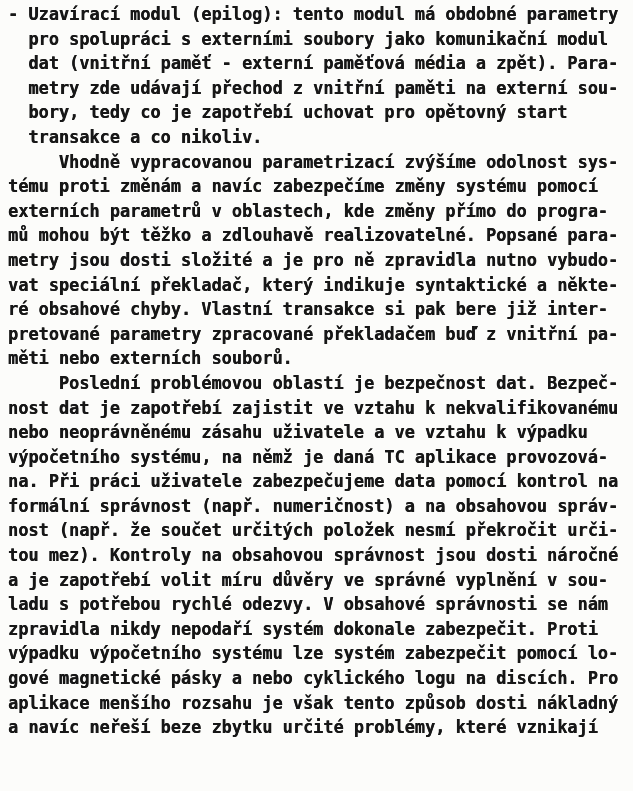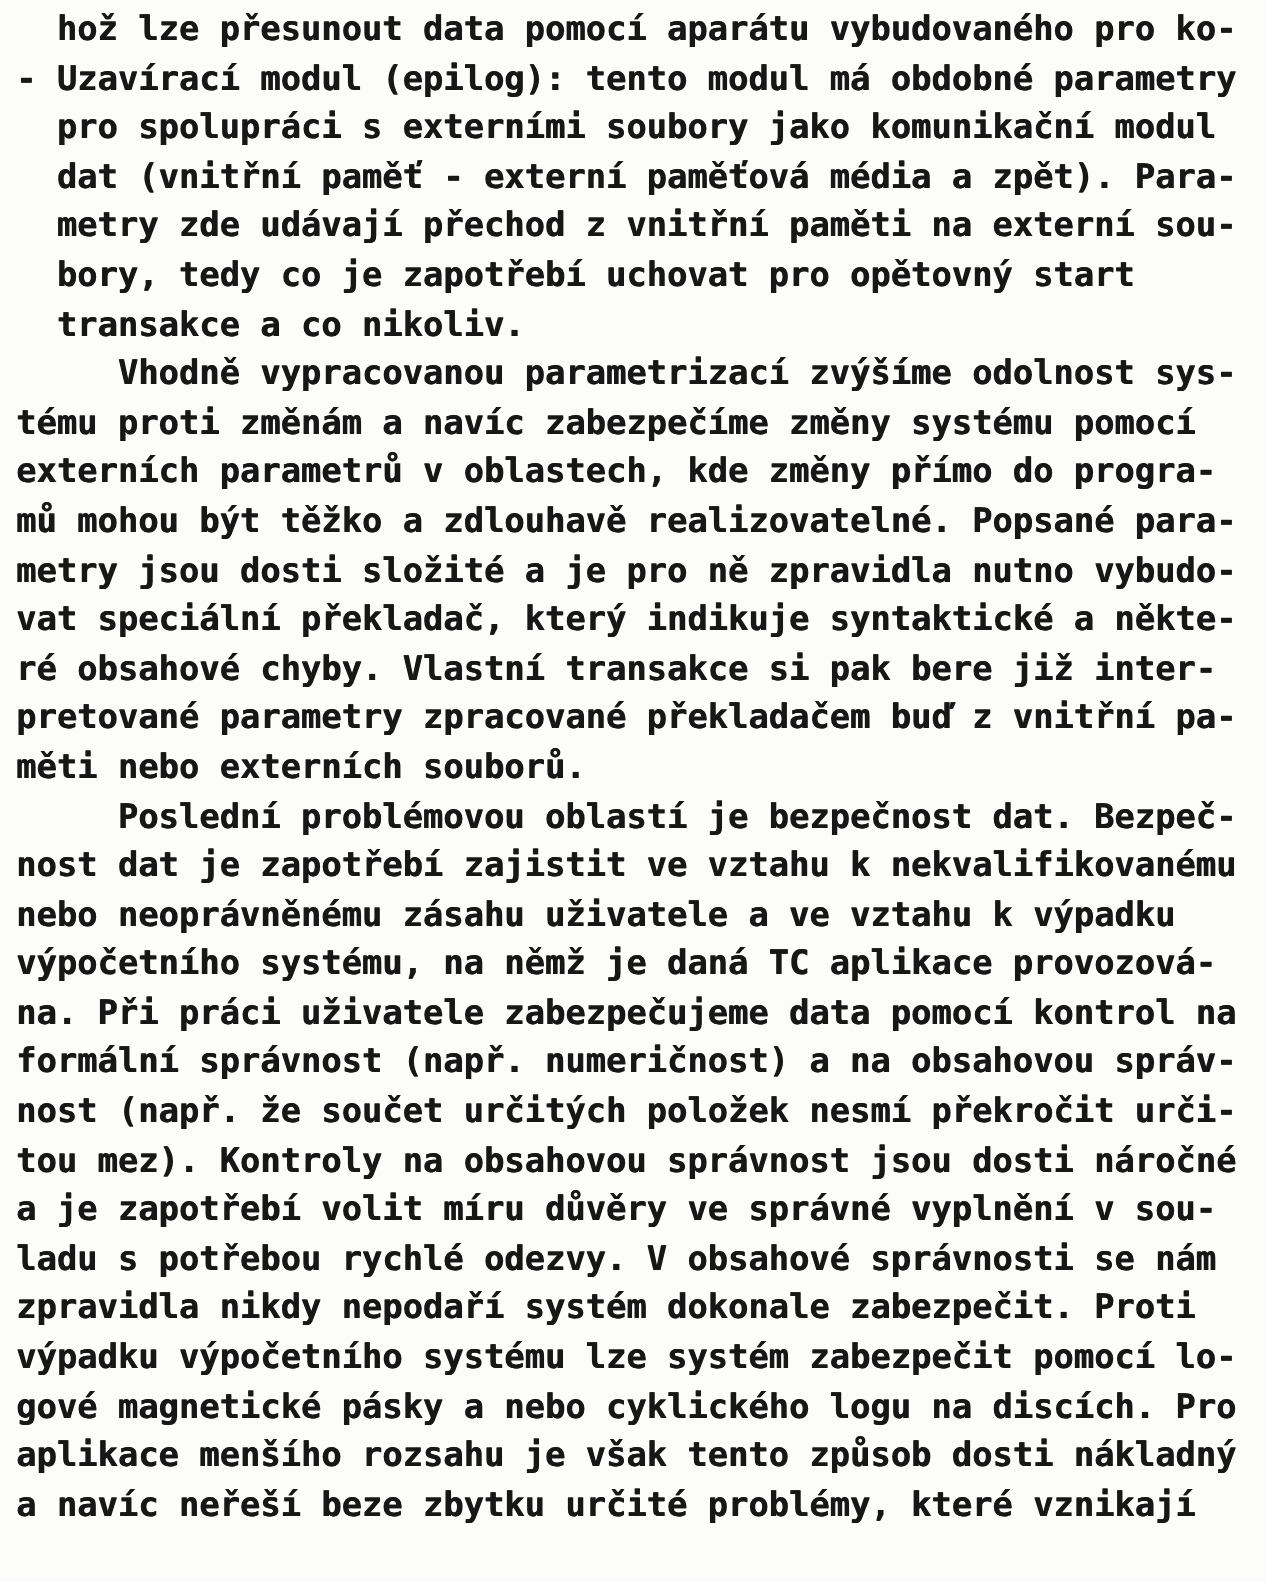--- a/index.html
+++ b/index.html
@@ -29,17 +29,17 @@
   }
   .line {
     white-space: pre;
     height: 24.6px;
   }
 </style>
 </head>
 <body>
 
 <div class="page">
-  <div class="block"><div class="line">  hož lze přesunout data pomocí aparátu vybudovaného pro ko-</div></div>
+  <div class="block"></div>
   <div class="block"><div class="line">- Uzavírací modul (epilog): tento modul má obdobné parametry</div><div class="line">  pro spolupráci s externími soubory jako komunikační modul</div><div class="line">  dat (vnitřní paměť - externí paměťová média a zpět). Para-</div><div class="line">  metry zde udávají přechod z vnitřní paměti na externí sou-</div><div class="line">  bory, tedy co je zapotřebí uchovat pro opětovný start</div><div class="line">  transakce a co nikoliv.</div></div>
   <div class="block"><div class="line">     Vhodně vypracovanou parametrizací zvýšíme odolnost sys-</div><div class="line">tému proti změnám a navíc zabezpečíme změny systému pomocí</div><div class="line">externích parametrů v oblastech, kde změny přímo do progra-</div><div class="line">mů mohou být těžko a zdlouhavě realizovatelné. Popsané para-</div><div class="line">metry jsou dosti složité a je pro ně zpravidla nutno vybudo-</div><div class="line">vat speciální překladač, který indikuje syntaktické a někte-</div><div class="line">ré obsahové chyby. Vlastní transakce si pak bere již inter-</div><div class="line">pretované parametry zpracované překladačem buď z vnitřní pa-</div><div class="line">měti nebo externích souborů.</div></div>
   <div class="block"><div class="line">     Poslední problémovou oblastí je bezpečnost dat. Bezpeč-</div><div class="line">nost dat je zapotřebí zajistit ve vztahu k nekvalifikovanému</div><div class="line">nebo neoprávněnému zásahu uživatele a ve vztahu k výpadku</div><div class="line">výpočetního systému, na němž je daná TC aplikace provozová-</div><div class="line">na. Při práci uživatele zabezpečujeme data pomocí kontrol na</div><div class="line">formální správnost (např. numeričnost) a na obsahovou správ-</div><div class="line">nost (např. že součet určitých položek nesmí překročit urči-</div><div class="line">tou mez). Kontroly na obsahovou správnost jsou dosti náročné</div><div class="line">a je zapotřebí volit míru důvěry ve správné vyplnění v sou-</div><div class="line">ladu s potřebou rychlé odezvy. V obsahové správnosti se nám</div><div class="line">zpravidla nikdy nepodaří systém dokonale zabezpečit. Proti</div><div class="line">výpadku výpočetního systému lze systém zabezpečit pomocí lo-</div><div class="line">gové magnetické pásky a nebo cyklického logu na discích. Pro</div><div class="line">aplikace menšího rozsahu je však tento způsob dosti nákladný</div><div class="line">a navíc neřeší beze zbytku určité problémy, které vznikají</div></div>
 </div>
 
 </body></html>

